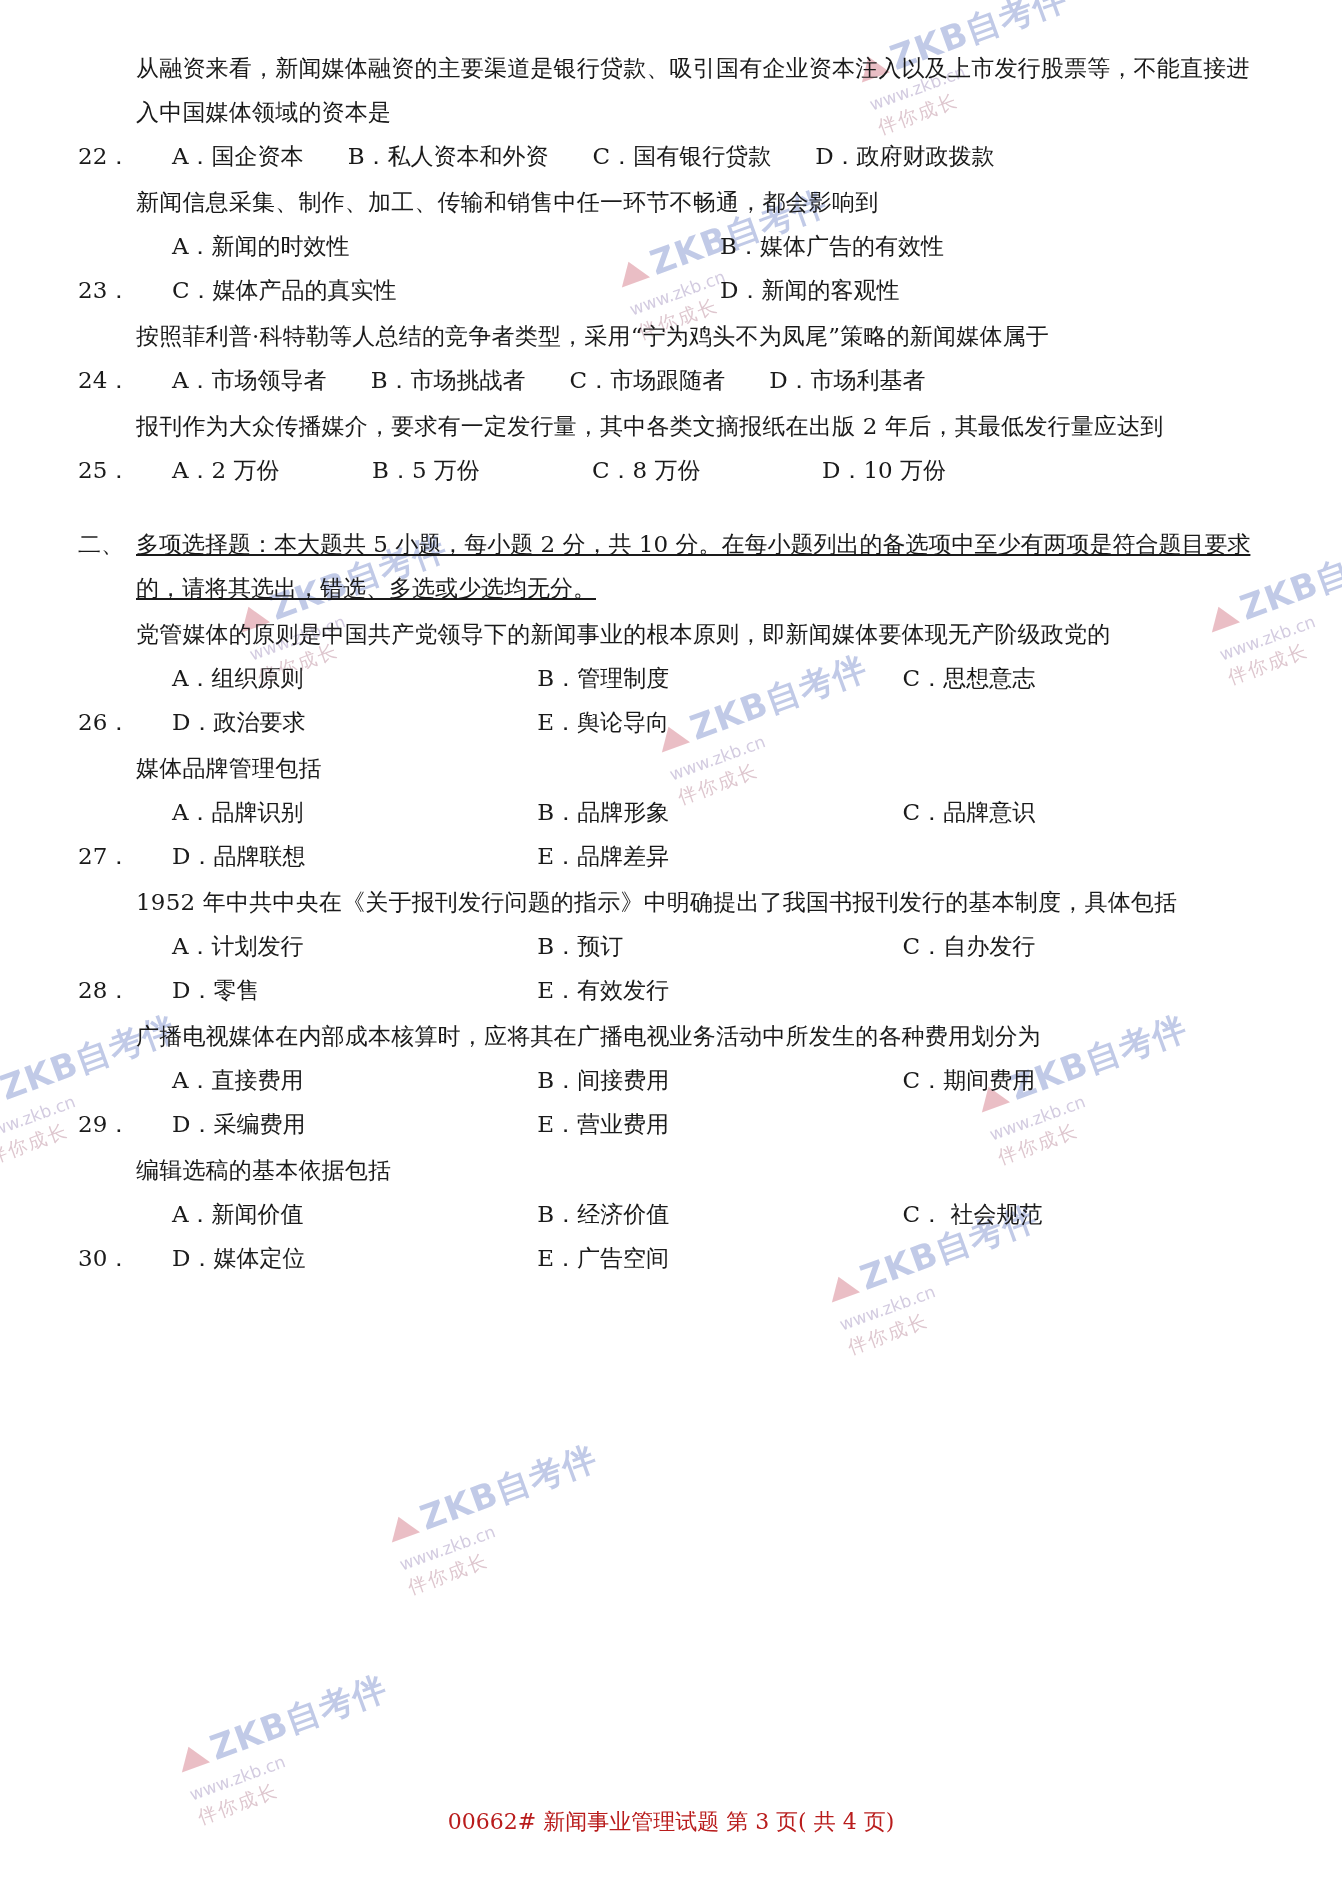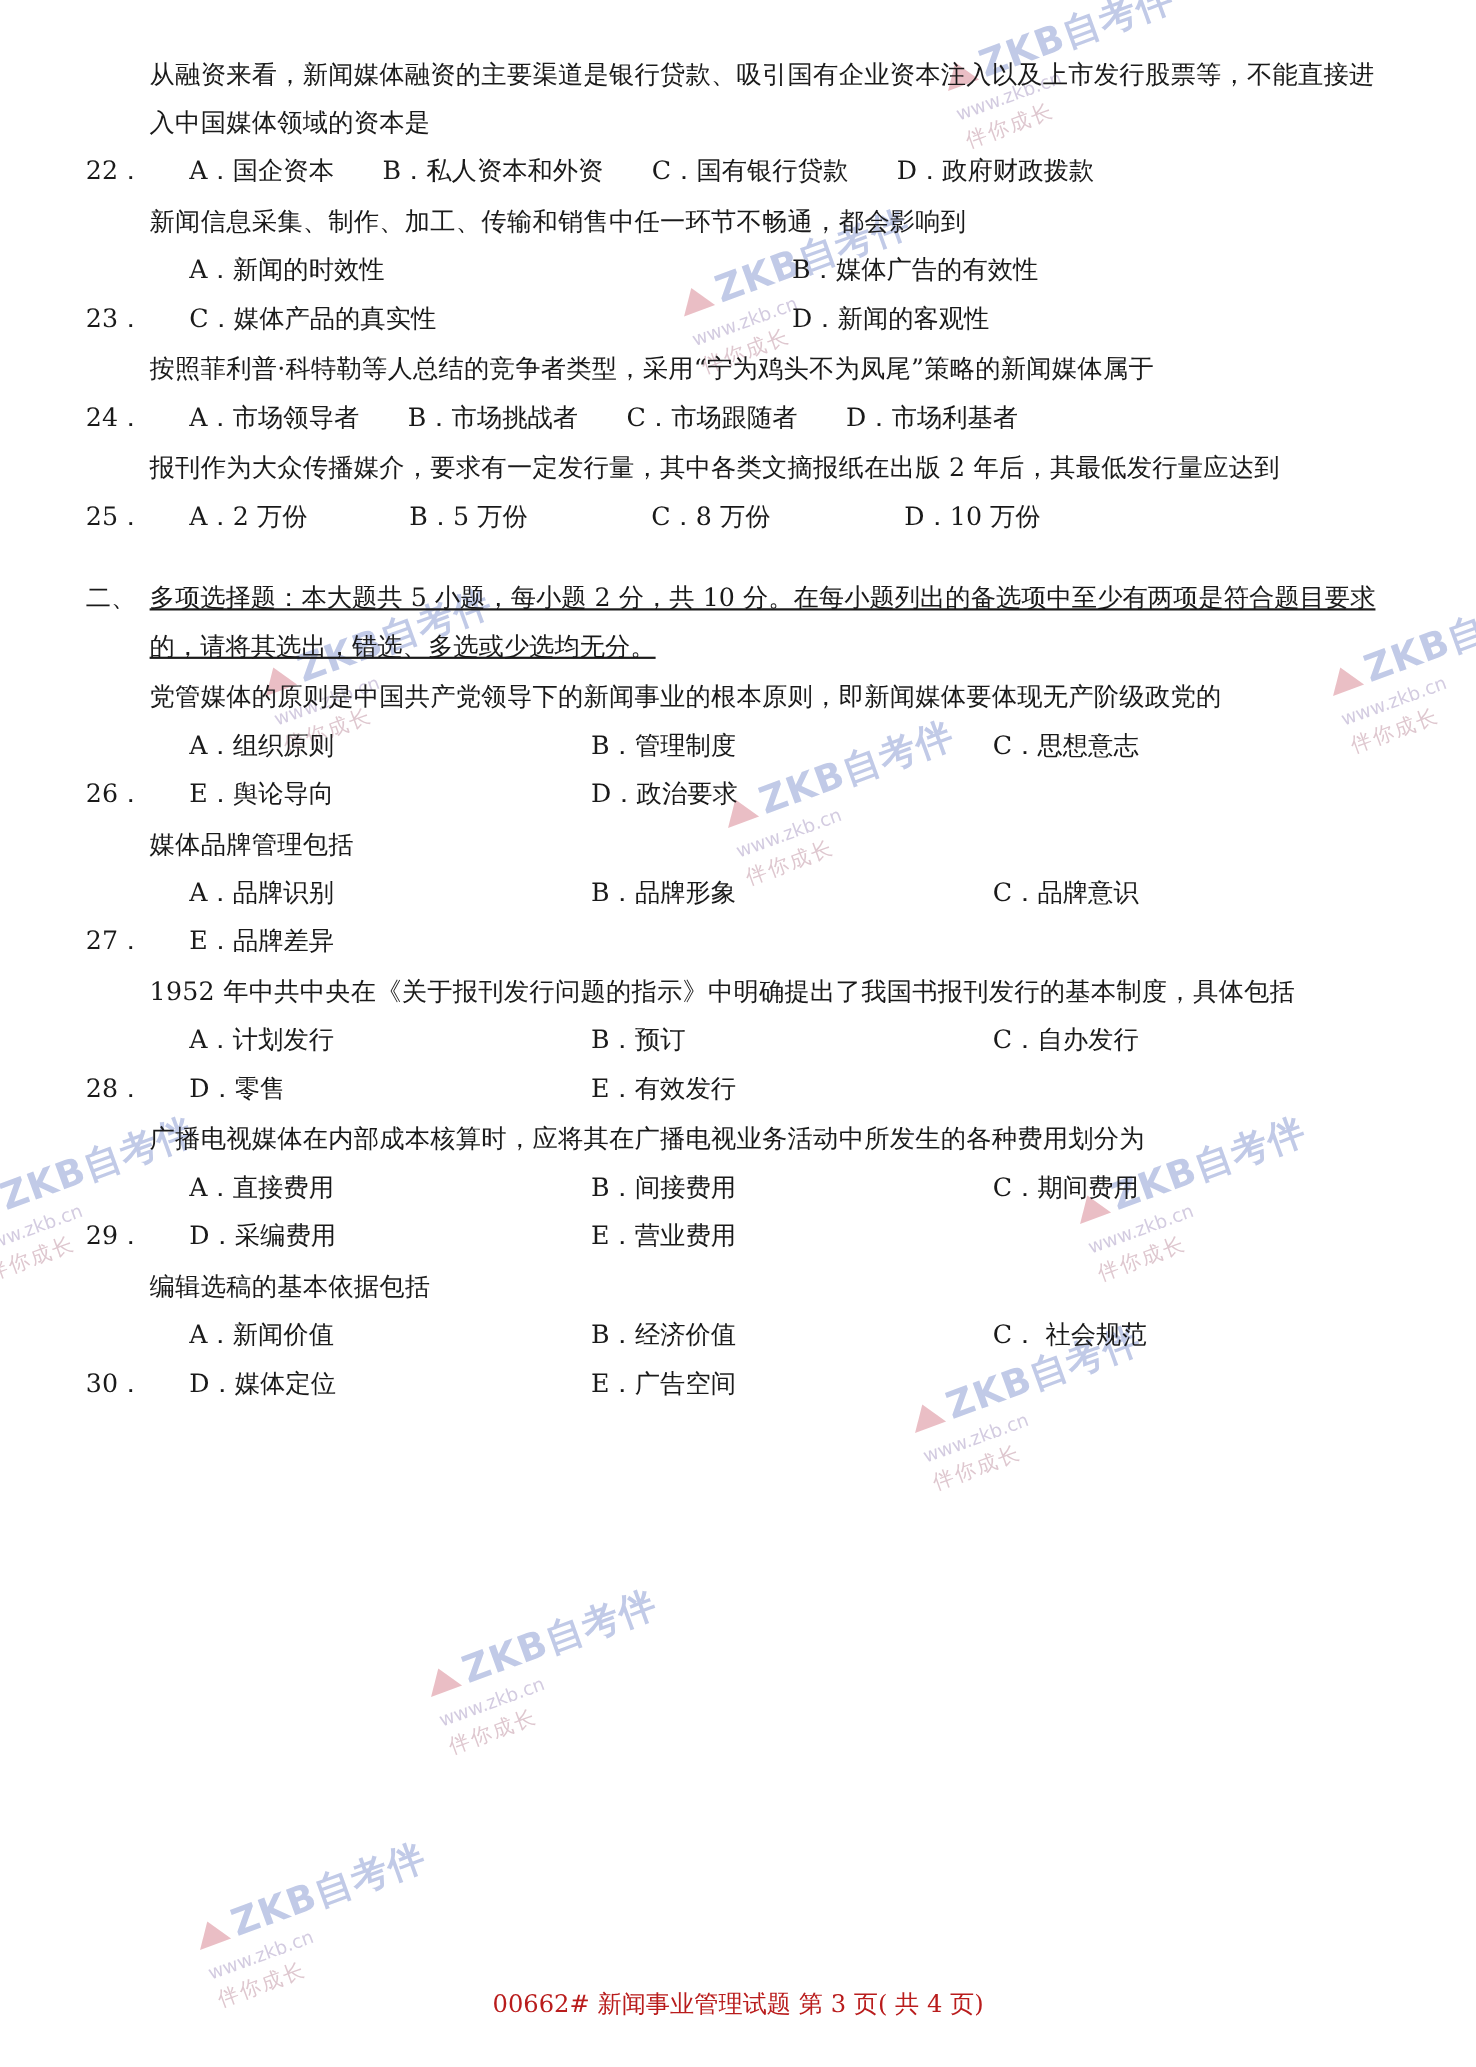--- a/index.html
+++ b/index.html
@@ -301,37 +301,38 @@
     <div class="q">
       <div class="qnum">26．</div>
       <div class="qbody">
         <div class="stem">党管媒体的原则是中国共产党领导下的新闻事业的根本原则，即新闻媒体要体现无产阶级政党的</div>
         <div class="opts three-col">
           <span class="opt">A．组织原则</span>
           <span class="opt">B．管理制度</span>
           <span class="opt">C．思想意志</span>
         </div>
         <div class="opts three-col">
+          <span class="opt">D．政治要求</span>
           <span class="opt">E．舆论导向</span>
-          <span class="opt">D．政治要求</span>
           <span class="opt"></span>
         </div>
       </div>
     </div>
 
     <div class="q">
       <div class="qnum">27．</div>
       <div class="qbody">
         <div class="stem">媒体品牌管理包括</div>
         <div class="opts three-col">
           <span class="opt">A．品牌识别</span>
           <span class="opt">B．品牌形象</span>
           <span class="opt">C．品牌意识</span>
         </div>
         <div class="opts three-col">
+          <span class="opt">D．品牌联想</span>
           <span class="opt">E．品牌差异</span>
           <span class="opt"></span>
         </div>
       </div>
     </div>
 
     <div class="q">
       <div class="qnum">28．</div>
       <div class="qbody">
         <div class="stem">1952 年中共中央在《关于报刊发行问题的指示》中明确提出了我国书报刊发行的基本制度，具体包括</div>

